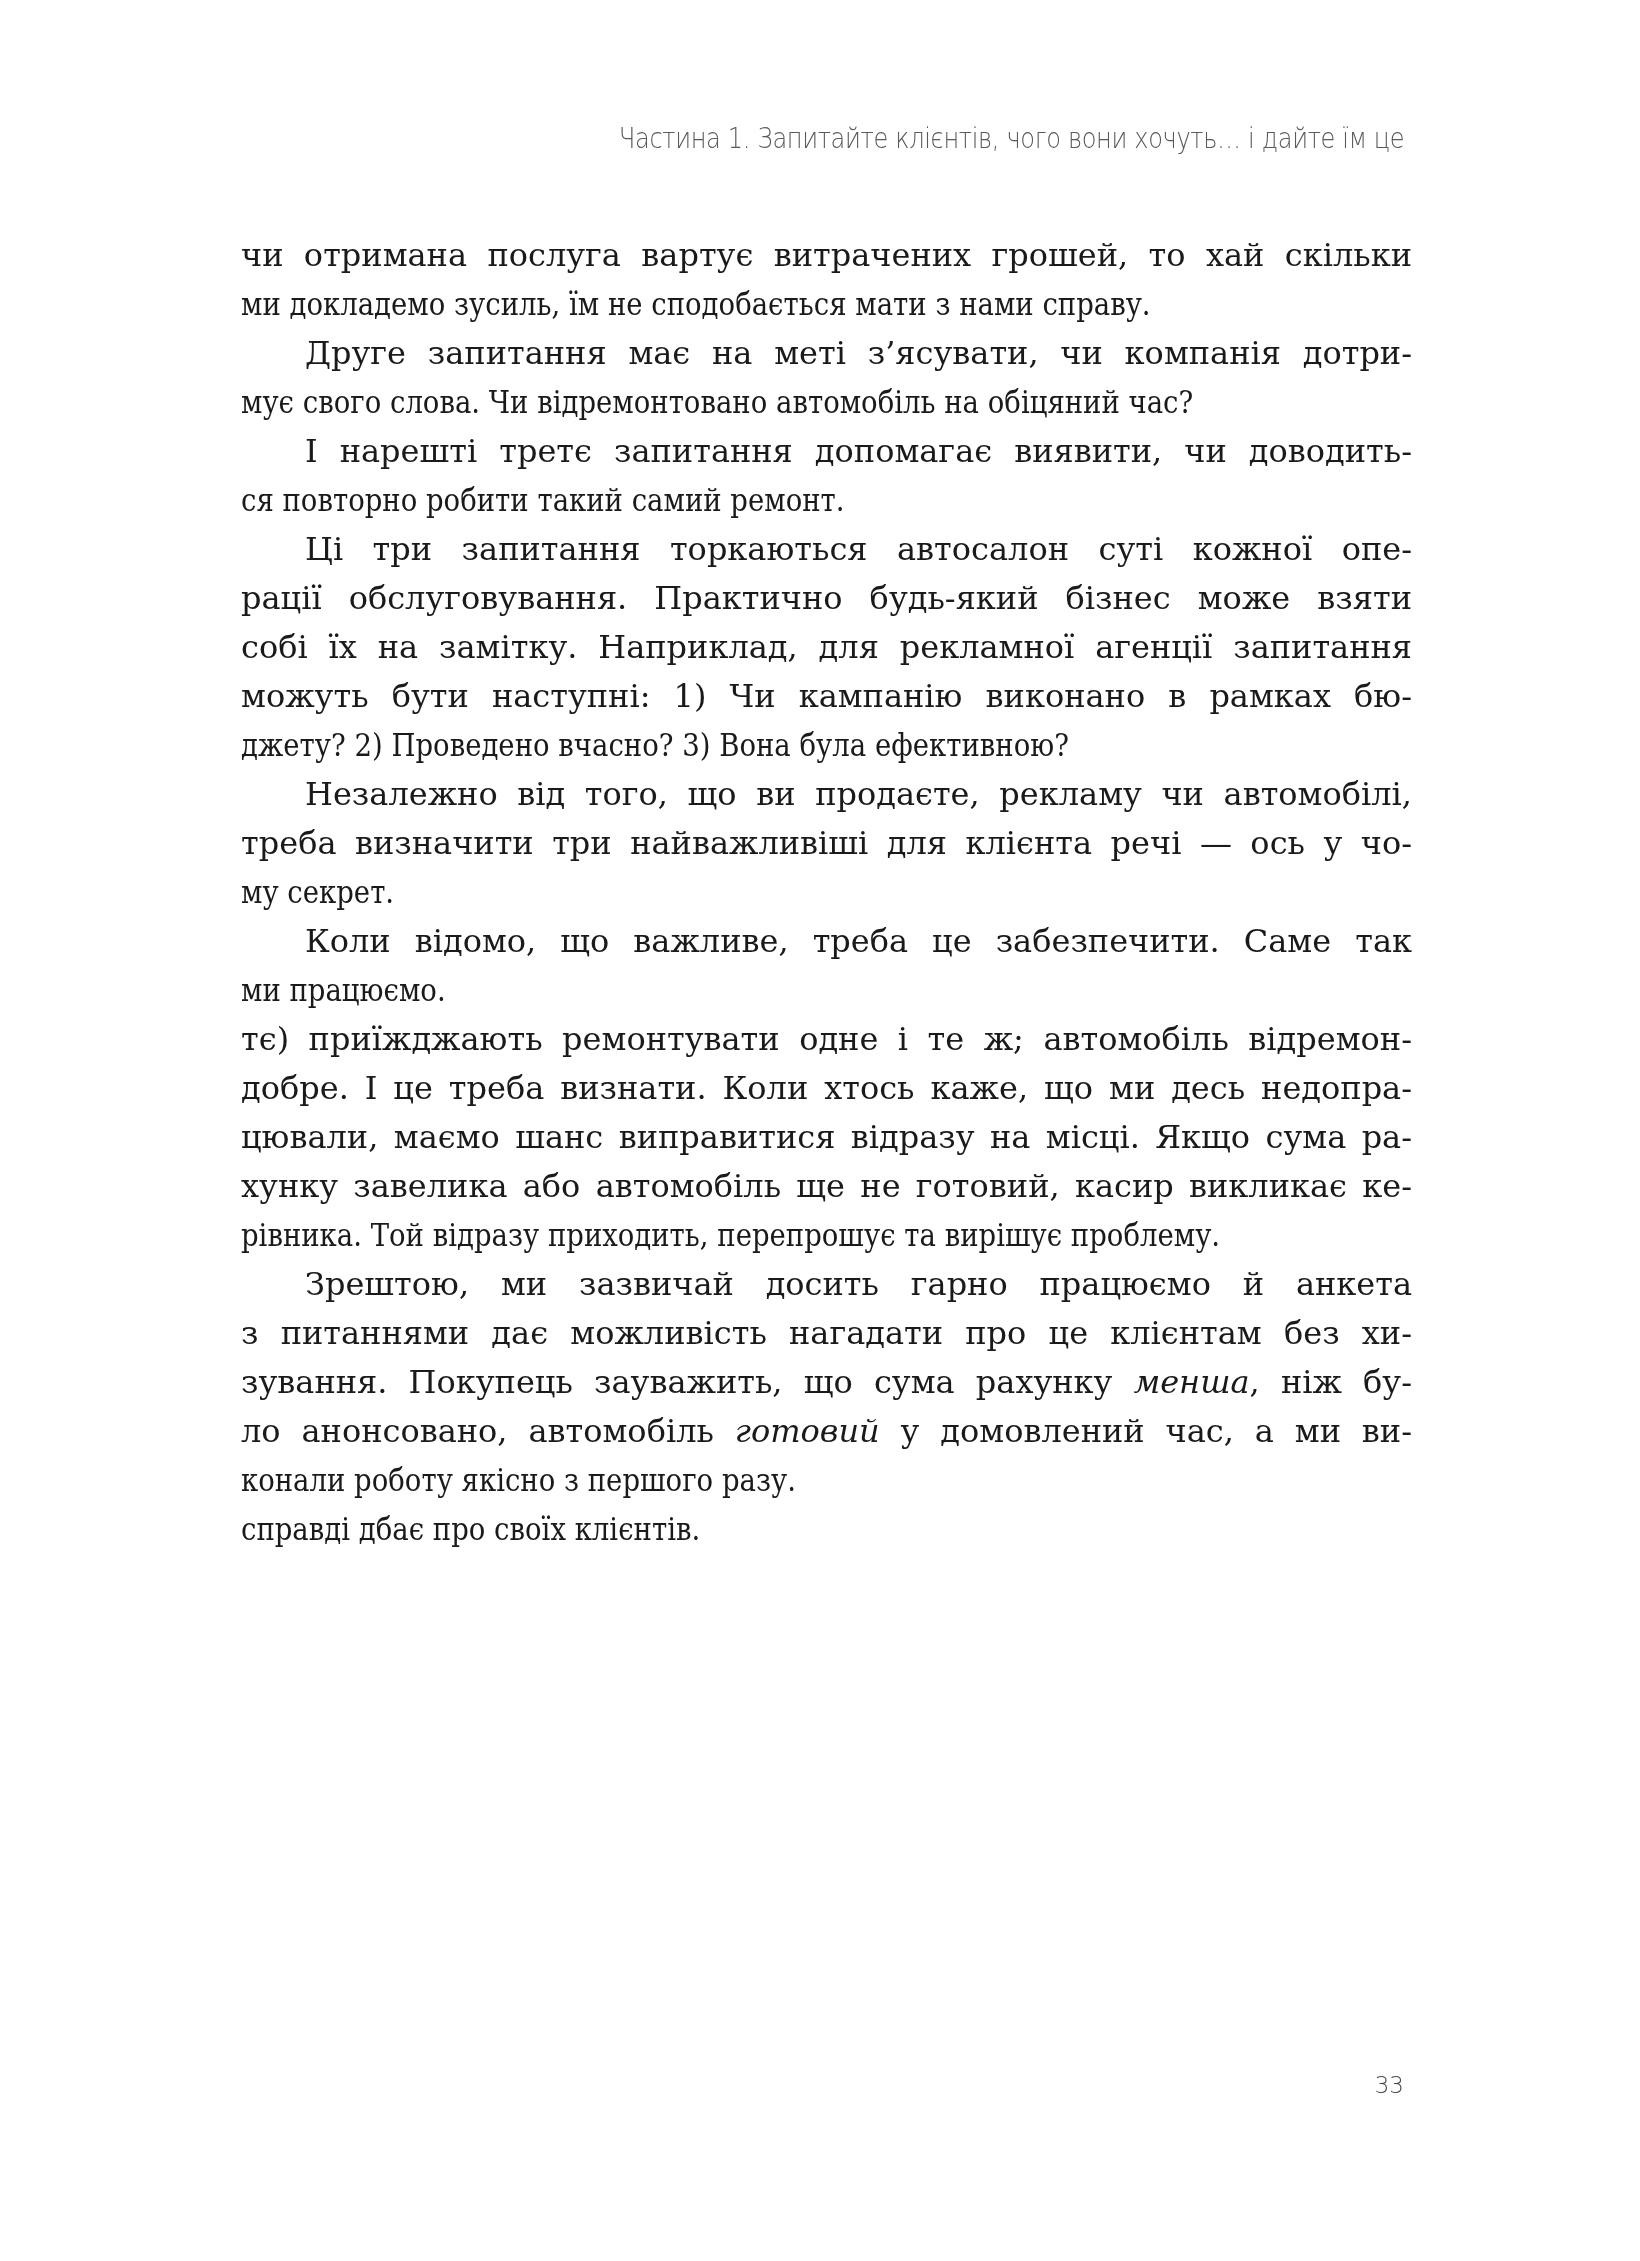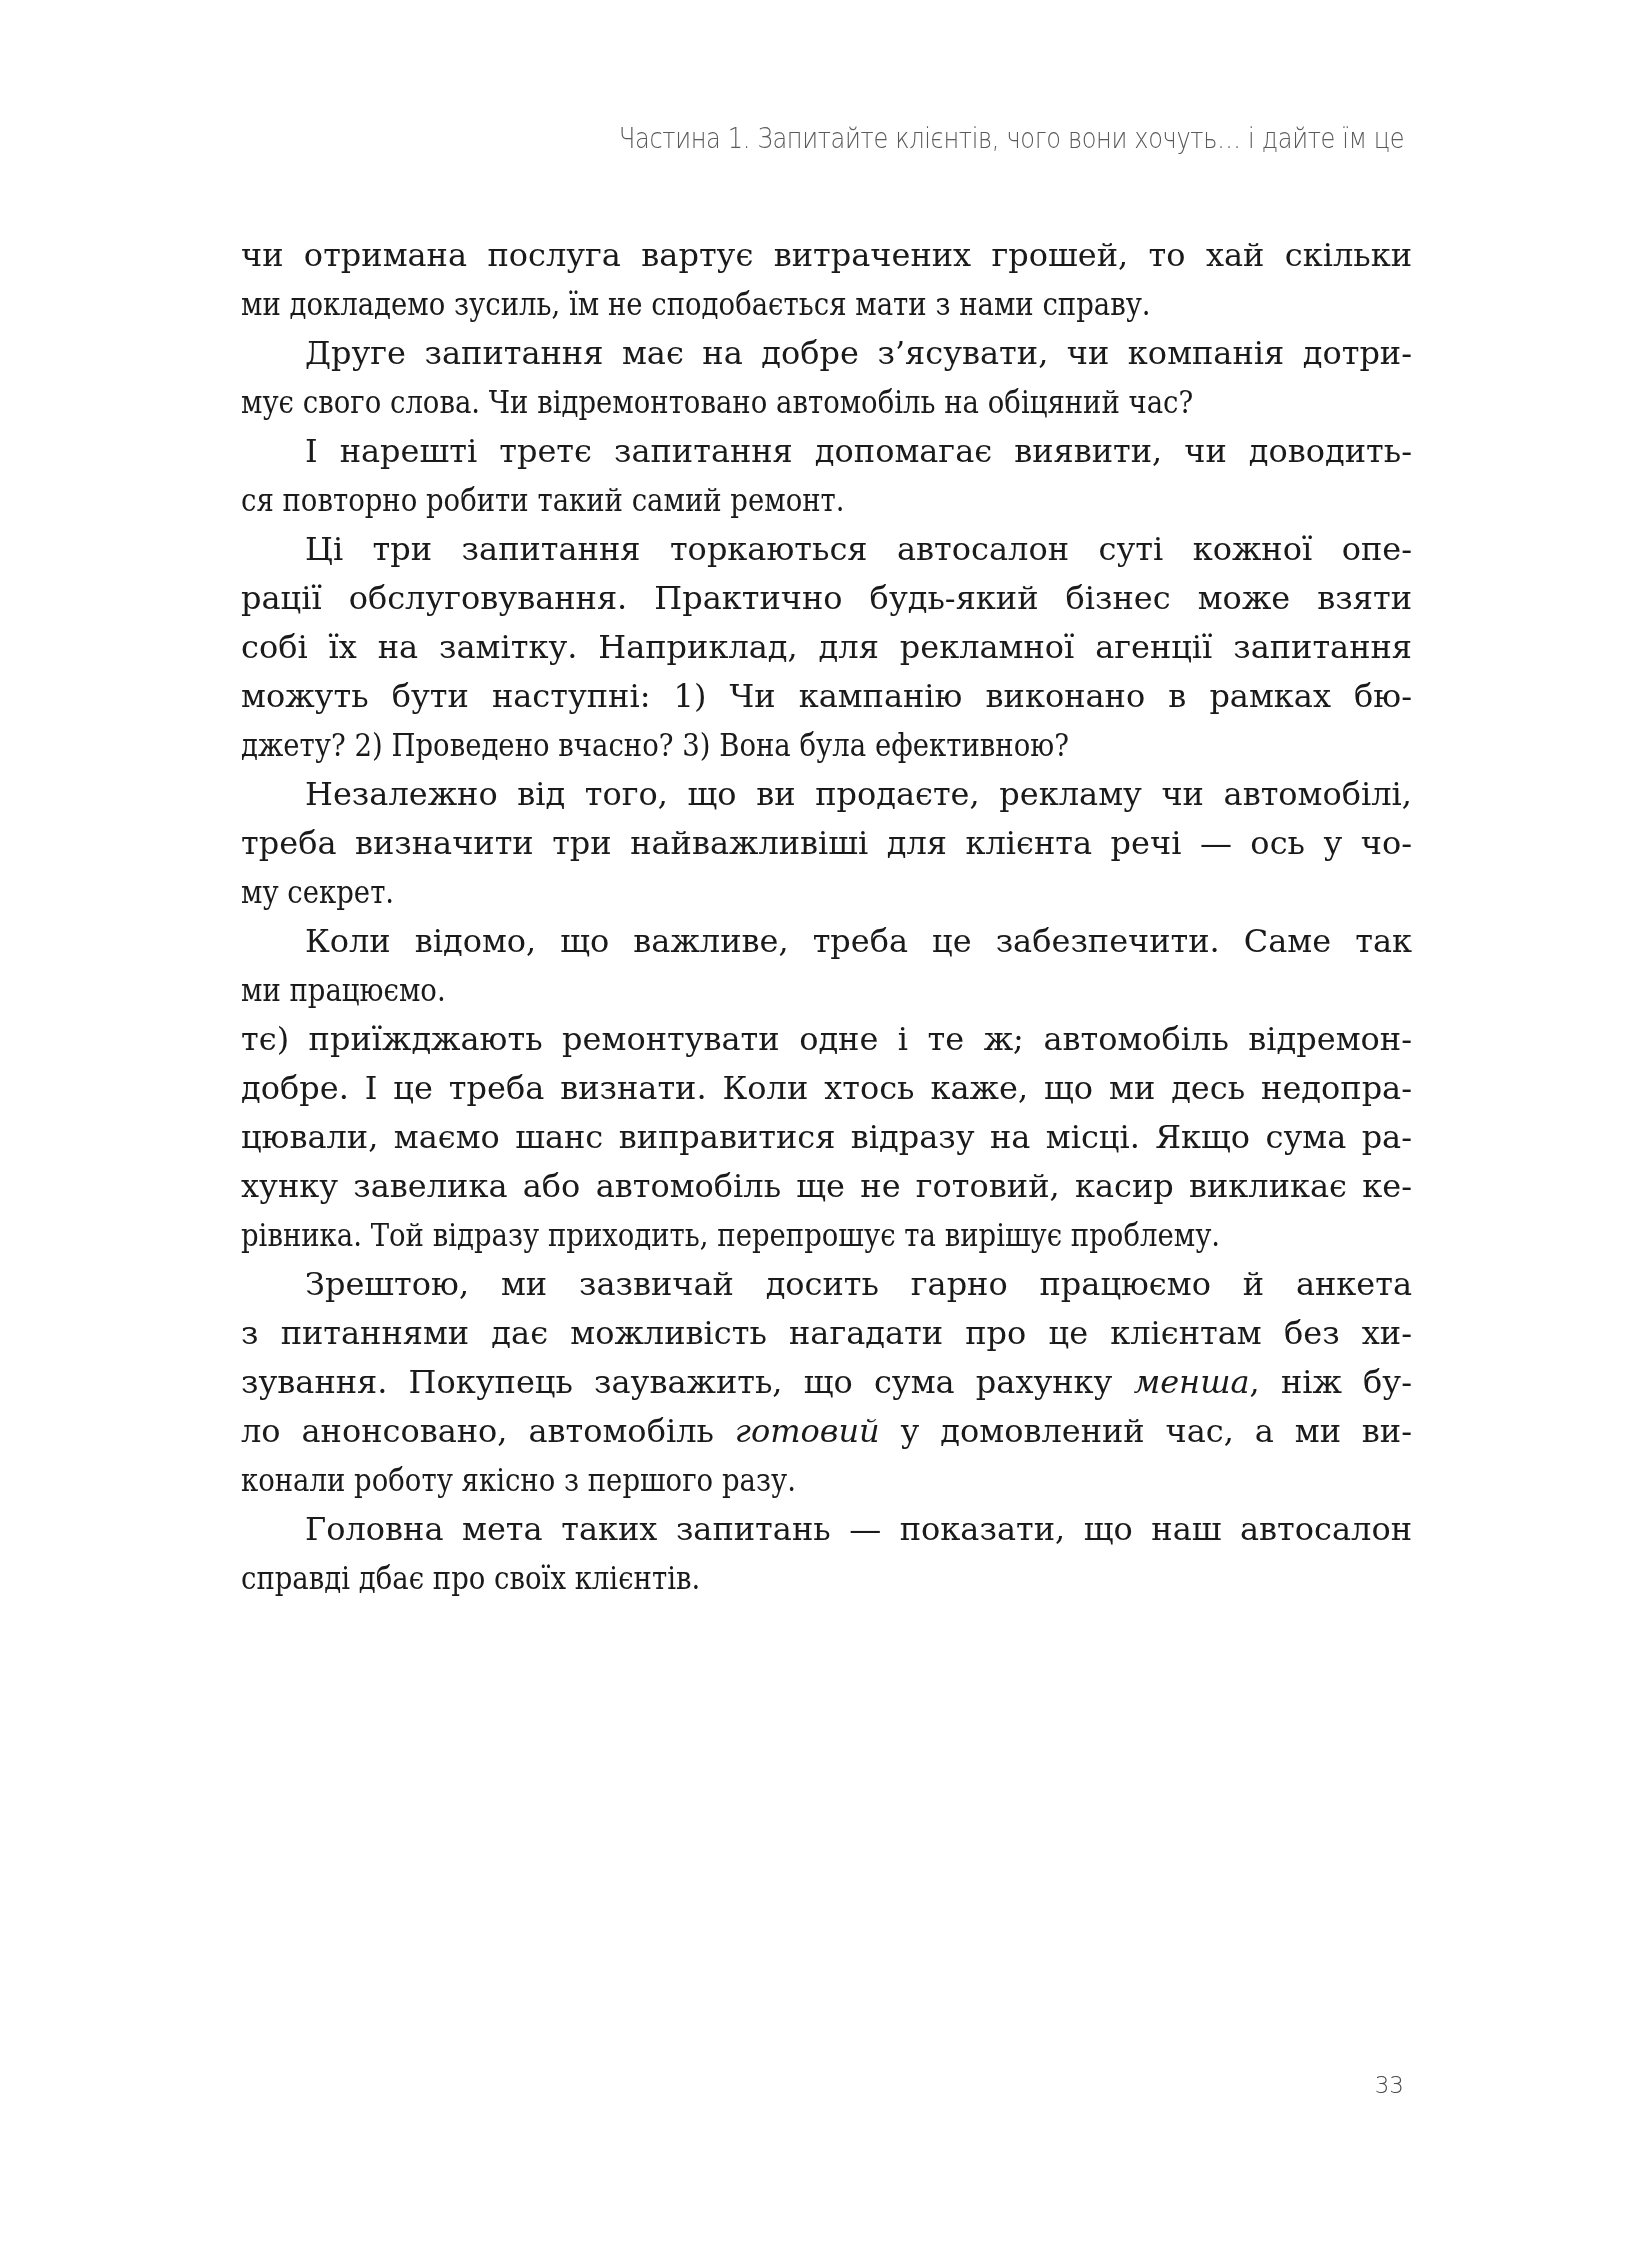--- a/index.html
+++ b/index.html
@@ -77,21 +77,21 @@
   <div class="running-header">Частина 1. Запитайте клієнтів, чого вони хочуть… і дайте їм це</div>
 
   <div class="body-text" id="body-text">
 
     <div>
       <div class="line justify" style="width: 1171px; padding-left: 0px; box-sizing: border-box; transform: scaleX(1);">чи отримана послуга вартує витрачених грошей, то хай скільки</div>
       <div class="line" style="padding-left: 0px; transform: scaleX(0.86);">ми докладемо зусиль, їм не сподобається мати з нами справу.</div>
     </div>
 
     <div>
-      <div class="line indent justify" style="width: 1171px; padding-left: 64px; box-sizing: border-box; transform: scaleX(1);">Друге запитання має на добре з’ясувати, чи компанія дотри-</div>
+      <div class="line indent justify" style="width: 1171px; padding-left: 64px; box-sizing: border-box; transform: scaleX(1);">Друге запитання має на меті з’ясувати, чи компанія дотри-</div>
       <div class="line" style="padding-left: 0px; transform: scaleX(0.86);">мує свого слова. Чи відремонтовано автомобіль на обіцяний час?</div>
     </div>
 
     <div>
       <div class="line indent justify" style="width: 1171px; padding-left: 64px; box-sizing: border-box; transform: scaleX(1);">І нарешті третє запитання допомагає виявити, чи доводить-</div>
       <div class="line" style="padding-left: 0px; transform: scaleX(0.86);">ся повторно робити такий самий ремонт.</div>
     </div>
 
     <div>
       <div class="line indent justify" style="width: 1171px; padding-left: 64px; box-sizing: border-box; transform: scaleX(1);">Ці три запитання торкаються автосалон суті кожної опе-</div>
@@ -122,20 +122,19 @@
 
     <div>
       <div class="line indent justify" style="width: 1171px; padding-left: 64px; box-sizing: border-box; transform: scaleX(1);">Зрештою, ми зазвичай досить гарно працюємо й анкета</div>
       <div class="line justify" style="width: 1171px; padding-left: 0px; box-sizing: border-box; transform: scaleX(1);">з питаннями дає можливість нагадати про це клієнтам без хи-</div>
       <div class="line justify" style="width: 1171px; padding-left: 0px; box-sizing: border-box; transform: scaleX(1);"><span>зування. Покупець зауважить, що сума рахунку </span><em>менша</em><span>, ніж бу-</span></div>
       <div class="line justify" style="width: 1171px; padding-left: 0px; box-sizing: border-box; transform: scaleX(1);"><span>ло анонсовано, автомобіль </span><em>готовий</em><span> у домовлений час, а ми ви-</span></div>
       <div class="line" style="padding-left: 0px; transform: scaleX(0.86);">конали роботу якісно з першого разу.</div>
     </div>
 
     <div>
-      <div class="line indent justify" style="width: 1171px; padding-left: 64px; box-sizing: border-box; transform: scaleX(1);">Головна мета таких запитань — показати, що наш автосалон</div>
       <div class="line" style="padding-left: 0px; transform: scaleX(0.86);">справді дбає про своїх клієнтів.</div>
     </div>
   </div>
 
   <div class="page-number">33</div>
 </div>
 
 
 </body></html>

